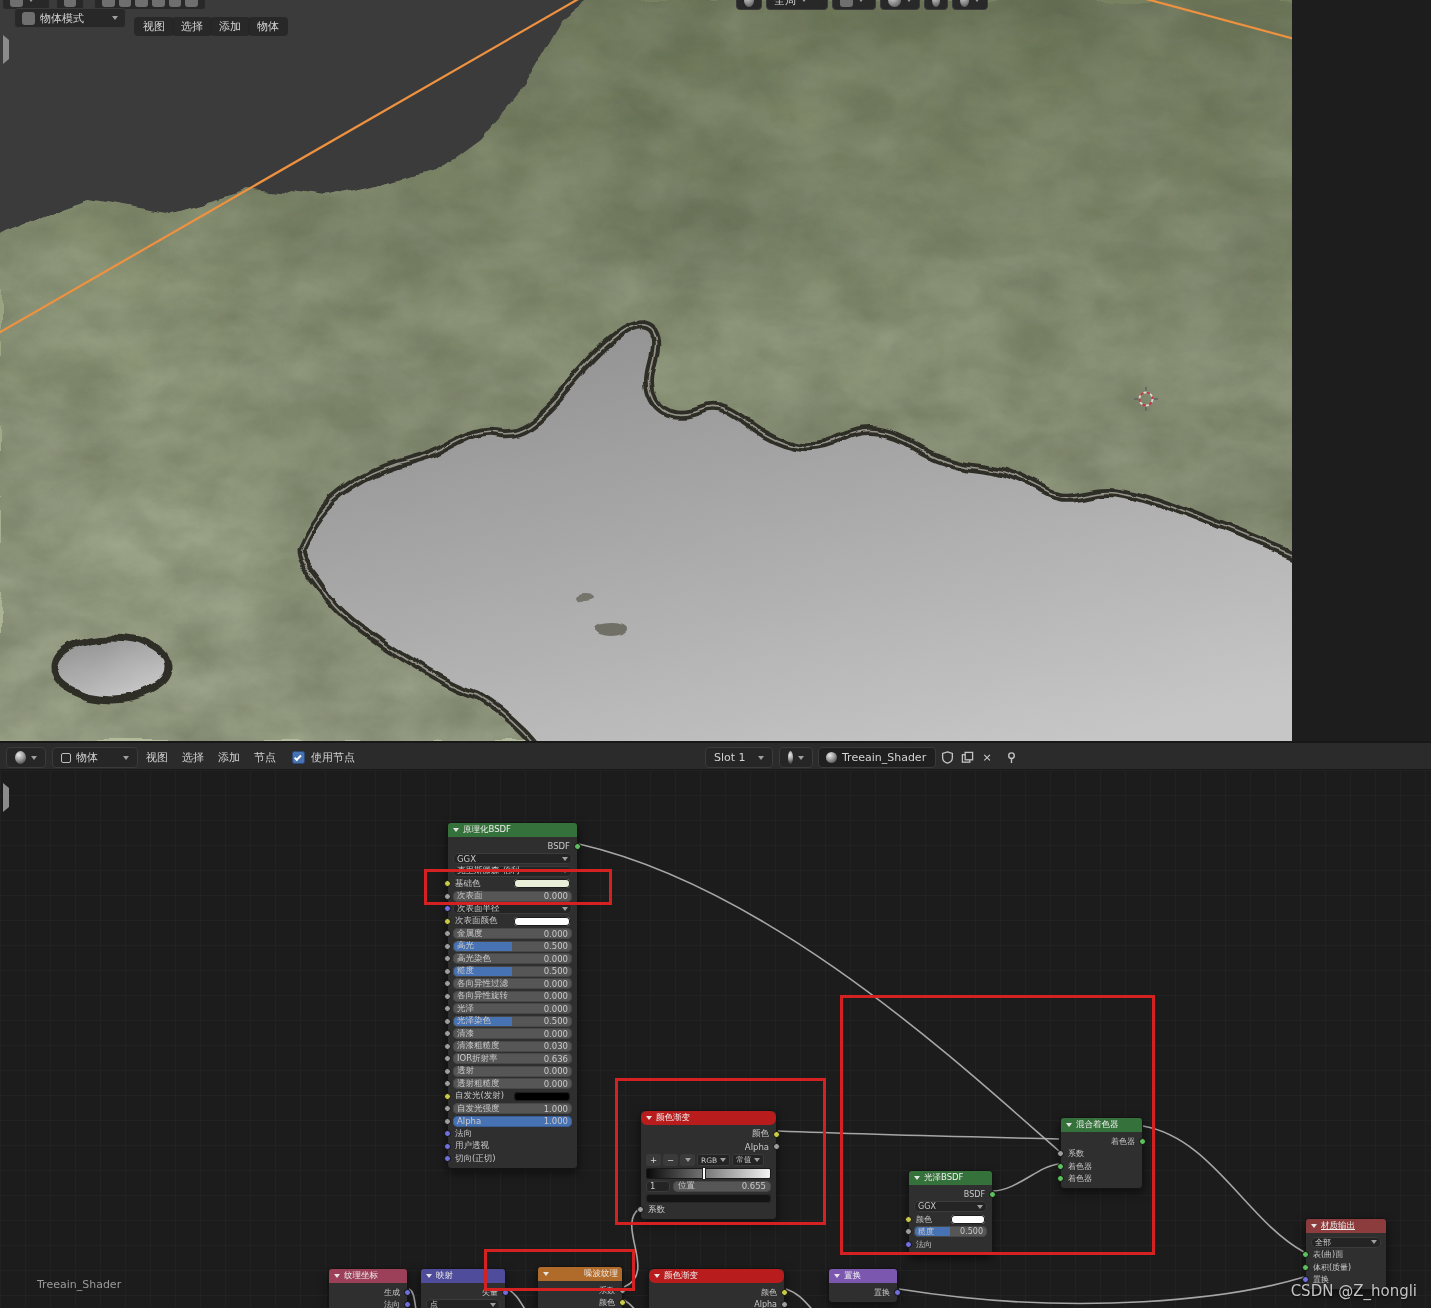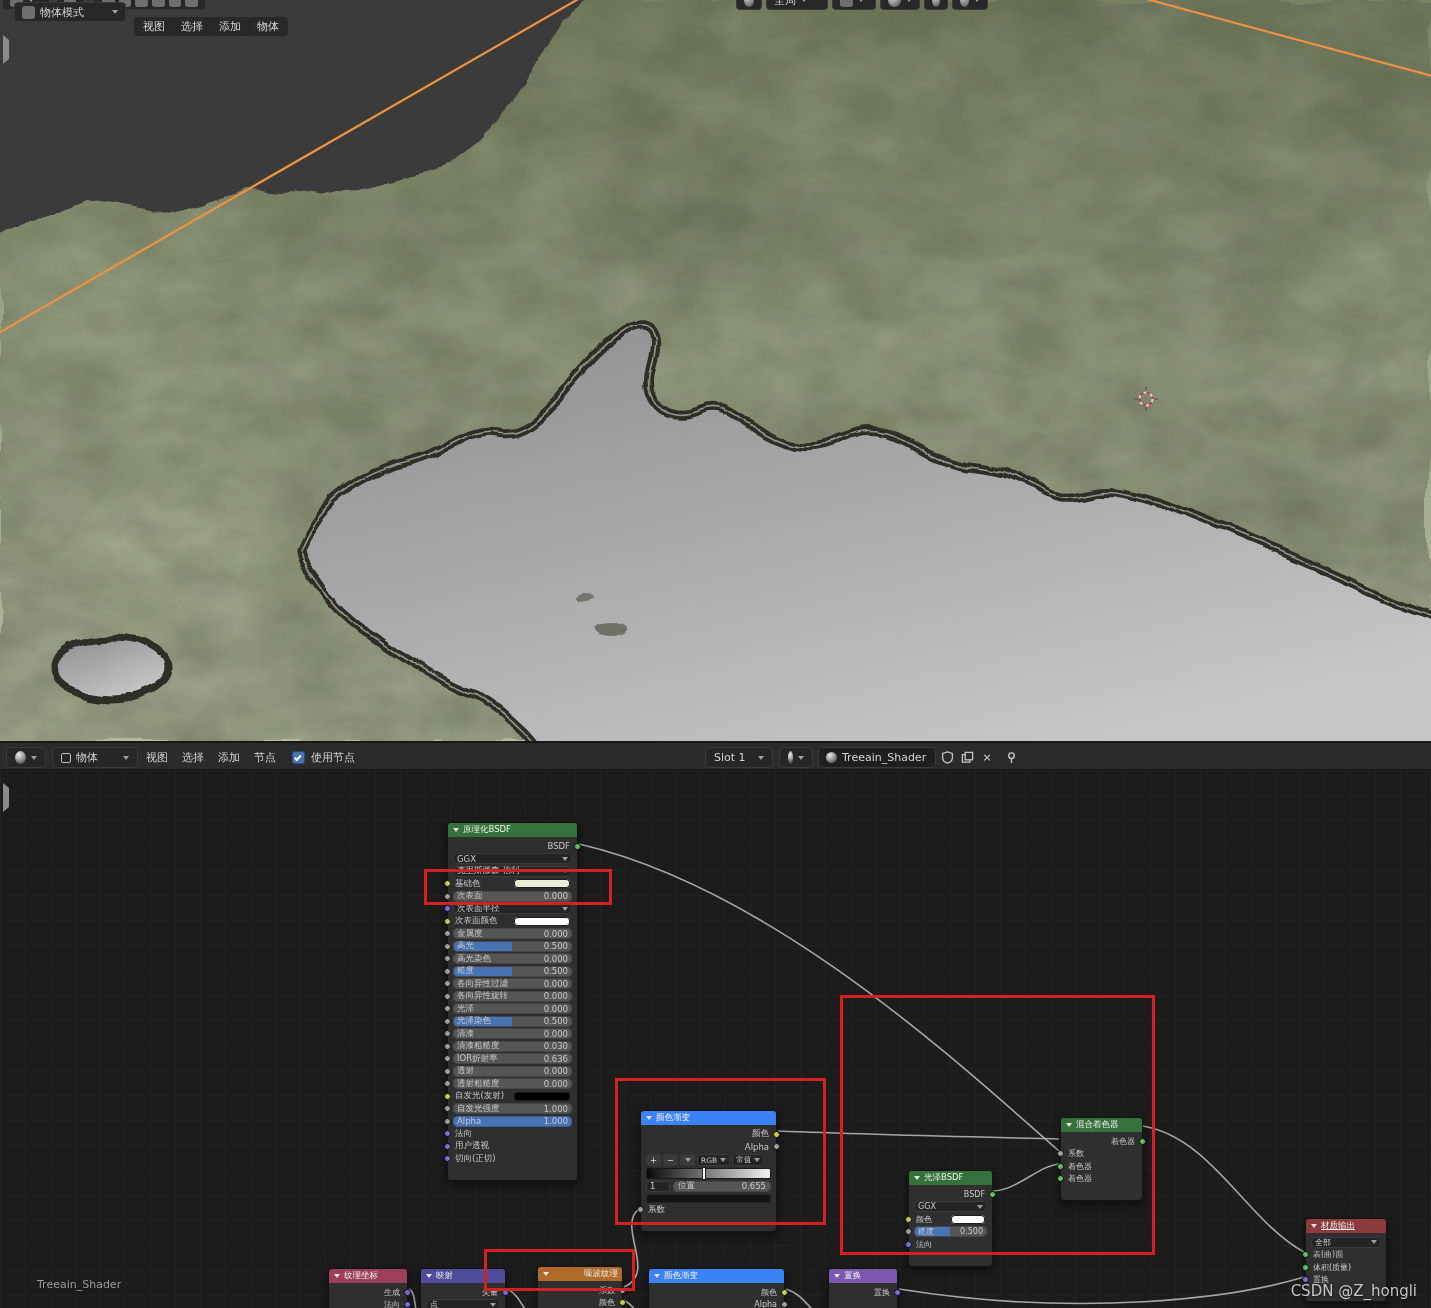--- a/index.html
+++ b/index.html
@@ -1,21 +1,21 @@
 <!DOCTYPE html>
 <html><head>
 <meta charset="utf-8">
 <style>
   * { margin:0; padding:0; box-sizing:border-box; }
   html,body { width:1431px; height:1308px; background:#1d1d1d; overflow:hidden;
     font-family:"DejaVu Sans","Liberation Sans",sans-serif; color:#c9c9c9; }
   .abs { position:absolute; }
 
   
-  #viewport { position:absolute; left:0; top:0; width:1431px; height:741px; background:#3b3b3b; overflow:hidden; }
+  #viewport { position:absolute; left:0; top:0; width:1292px; height:741px; background:#3b3b3b; overflow:hidden; }
   #viewport svg.render { position:absolute; left:0; top:0; }
   .vchip { position:absolute; height:20px; background:#282828; border:1px solid #3a3a3a; border-radius:4px;
     display:flex; align-items:center; gap:5px; padding:0 7px; font-size:11px; color:#d2d2d2; }
   .vchip.cut { top:-10px; }
   .miniic { width:13px; height:13px; background:#6f6f6f; border-radius:3px; display:inline-block; }
   .minicirc { width:13px; height:13px; background:radial-gradient(circle at 35% 30%, #cfcfcf, #8a8a8a 50%, #4c4c4c); border-radius:50%; display:inline-block; }
   .caret { width:0; height:0; border-left:3.5px solid transparent; border-right:3.5px solid transparent; border-top:4.5px solid #9f9f9f; display:inline-block; }
   .menu-pill { position:absolute; top:17px; height:19px; padding:0 9px; background:rgba(38,38,38,.85); border-radius:4px;
     display:flex; align-items:center; font-size:11px; color:#d6d6d6; }
   #overlay-info { position:absolute; left:14px; top:48px; line-height:18px; font-size:11px; color:#bdbdbd; text-shadow:0 1px 2px rgba(0,0,0,.5); }
@@ -43,27 +43,27 @@
     background-size:25px 25px; }
   #wires { position:absolute; left:0; top:0; pointer-events:none; }
   #wires path { fill:none; stroke:#b2b2b2; stroke-width:1.6; opacity:.92; }
 
   .node { position:absolute; background:#2f2f2f; border:1px solid #141414; border-radius:4px;
     box-shadow:0 4px 10px rgba(0,0,0,.5); font-size:8.5px; color:#c9c9c9; }
   .nhead { height:14px; display:flex; align-items:center; gap:4px; padding:0 5px; border-radius:3px 3px 0 0;
     color:#efefef; font-size:8.5px; white-space:nowrap; overflow:hidden; }
   .tri { width:0; height:0; border-left:3.5px solid transparent; border-right:3.5px solid transparent; border-top:4.5px solid #e4e4e4; flex:none; }
   .h-green  { background:#35713a; }
-  .h-blue   { background:#3b82f6; }
+  .h-blue   { background:#b91c1c;border-radius:6px; }
   .h-maroon { background:#8c3c3c;text-decoration:underline; }
   .h-red    { background:#9c4059; }
   .h-indigo { background:#4f4c9b; }
   .h-orange { background:#b06a2a;gap:35px; }
   .h-violet { background:#7b57b0; }
-  .nbody { padding:2px 5px 16px; }
+  .nbody { padding:2px 5px 4px; }
   .nrow { position:relative; height:11px; margin-top:1.5px; display:flex; align-items:center; border-radius:5px; padding:0 4px; white-space:nowrap; }
   .nrow .lab { overflow:hidden;text-align:center; }
   .nrow .val { margin-left:auto; }
   .nrow.out { justify-content:flex-end; padding-right:2px; }
   .slider { background:#565656; box-shadow:inset 0 0 0 1px #474747; }
   .shalf  { background:linear-gradient(to right,#4772b3 0,#4772b3 50%,#565656 50%); box-shadow:inset 0 0 0 1px #474747; }
   .sfull  { background:#4772b3; box-shadow:inset 0 0 0 1px #3a5e94; }
   .drop   { background:#242424; box-shadow:inset 0 0 0 1px #3b3b3b; justify-content:space-between; }
   .plain  { padding:0 2px; }
   .sw { width:56px; height:9px; border-radius:4px; margin-left:auto; box-shadow:inset 0 0 0 1px #1d1d1d; }
@@ -190,21 +190,21 @@
       <span class="caret"></span>
     </div>
   <div class="vchip cut" style="left:924px;width:24px">
       <span class="minicirc"></span>
     </div>
   <div class="vchip cut" style="left:952px;width:36px">
       <span class="minicirc"></span>
       <span class="caret"></span>
     </div>
 
-  <div class="vchip" style="left:14px;top:2px;width:112px">
+  <div class="vchip" style="left:14px;top:8px;width:112px">
     <span class="miniic"></span>
     <span>物体模式</span>
     <span class="caret" style="margin-left:auto"></span>
   </div>
   <div class="menu-pill" style="left:134px">
       <span>视图</span>
     </div>
   <div class="menu-pill" style="left:172px">
       <span>选择</span>
     </div>

